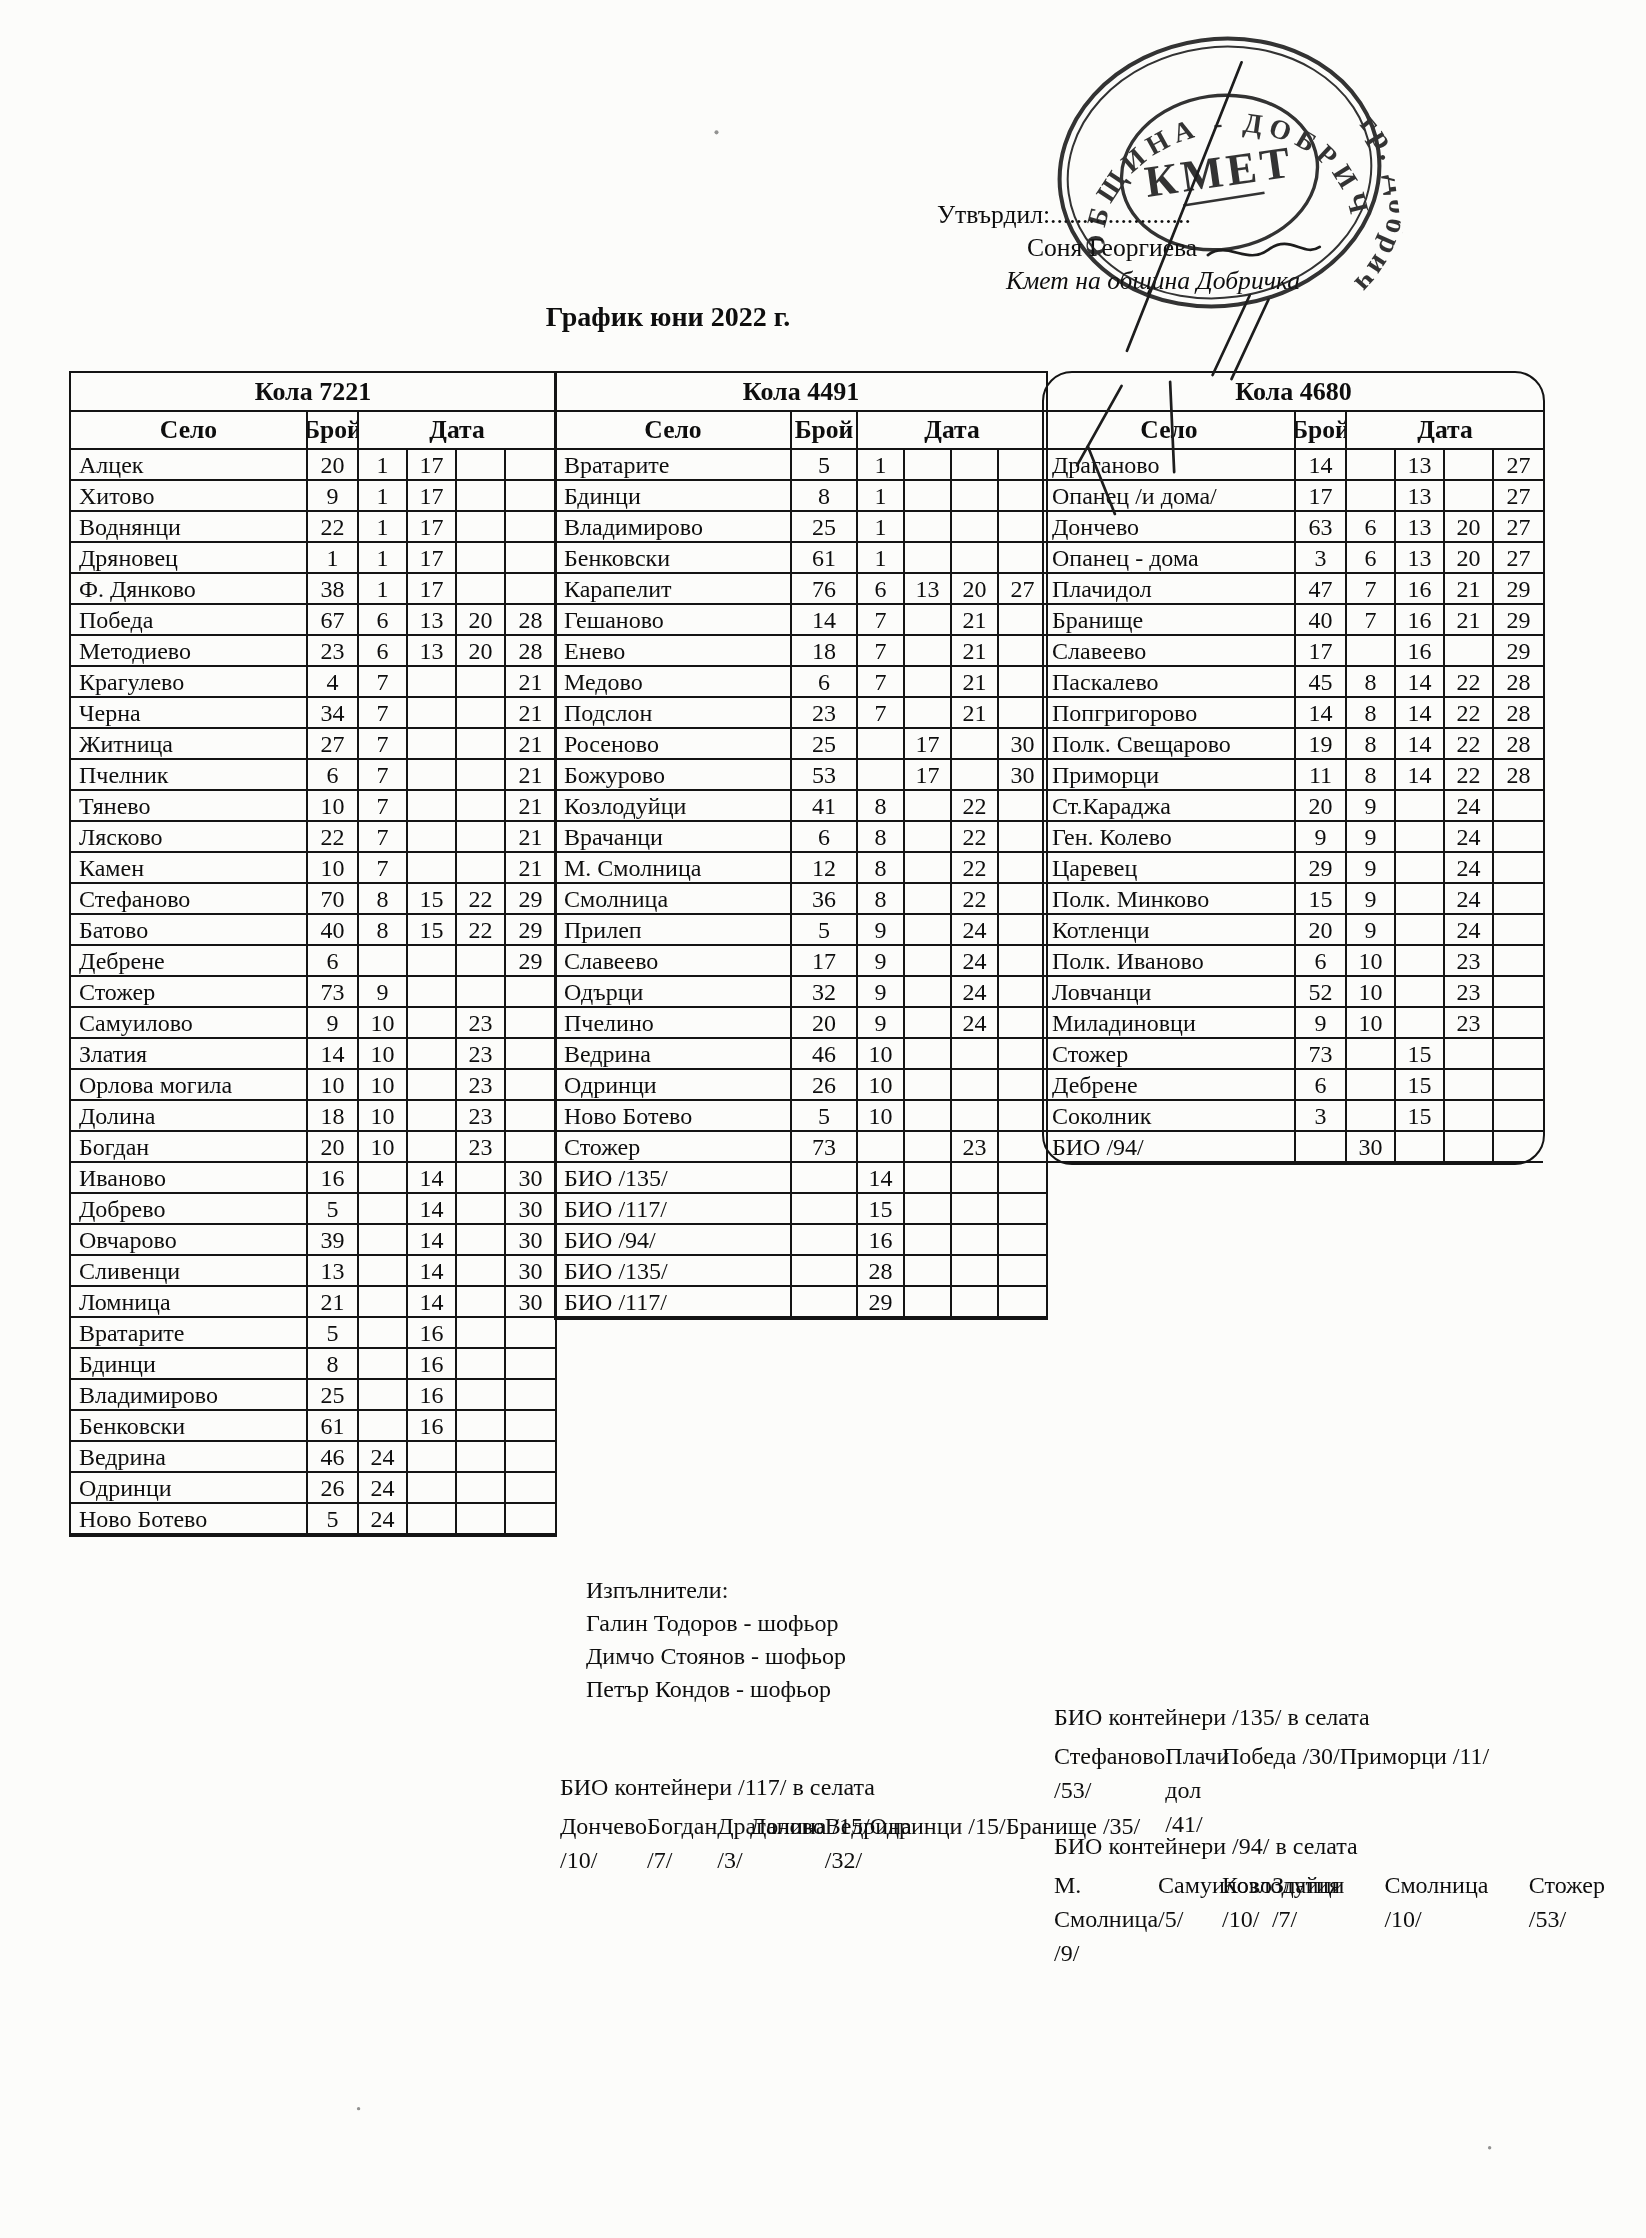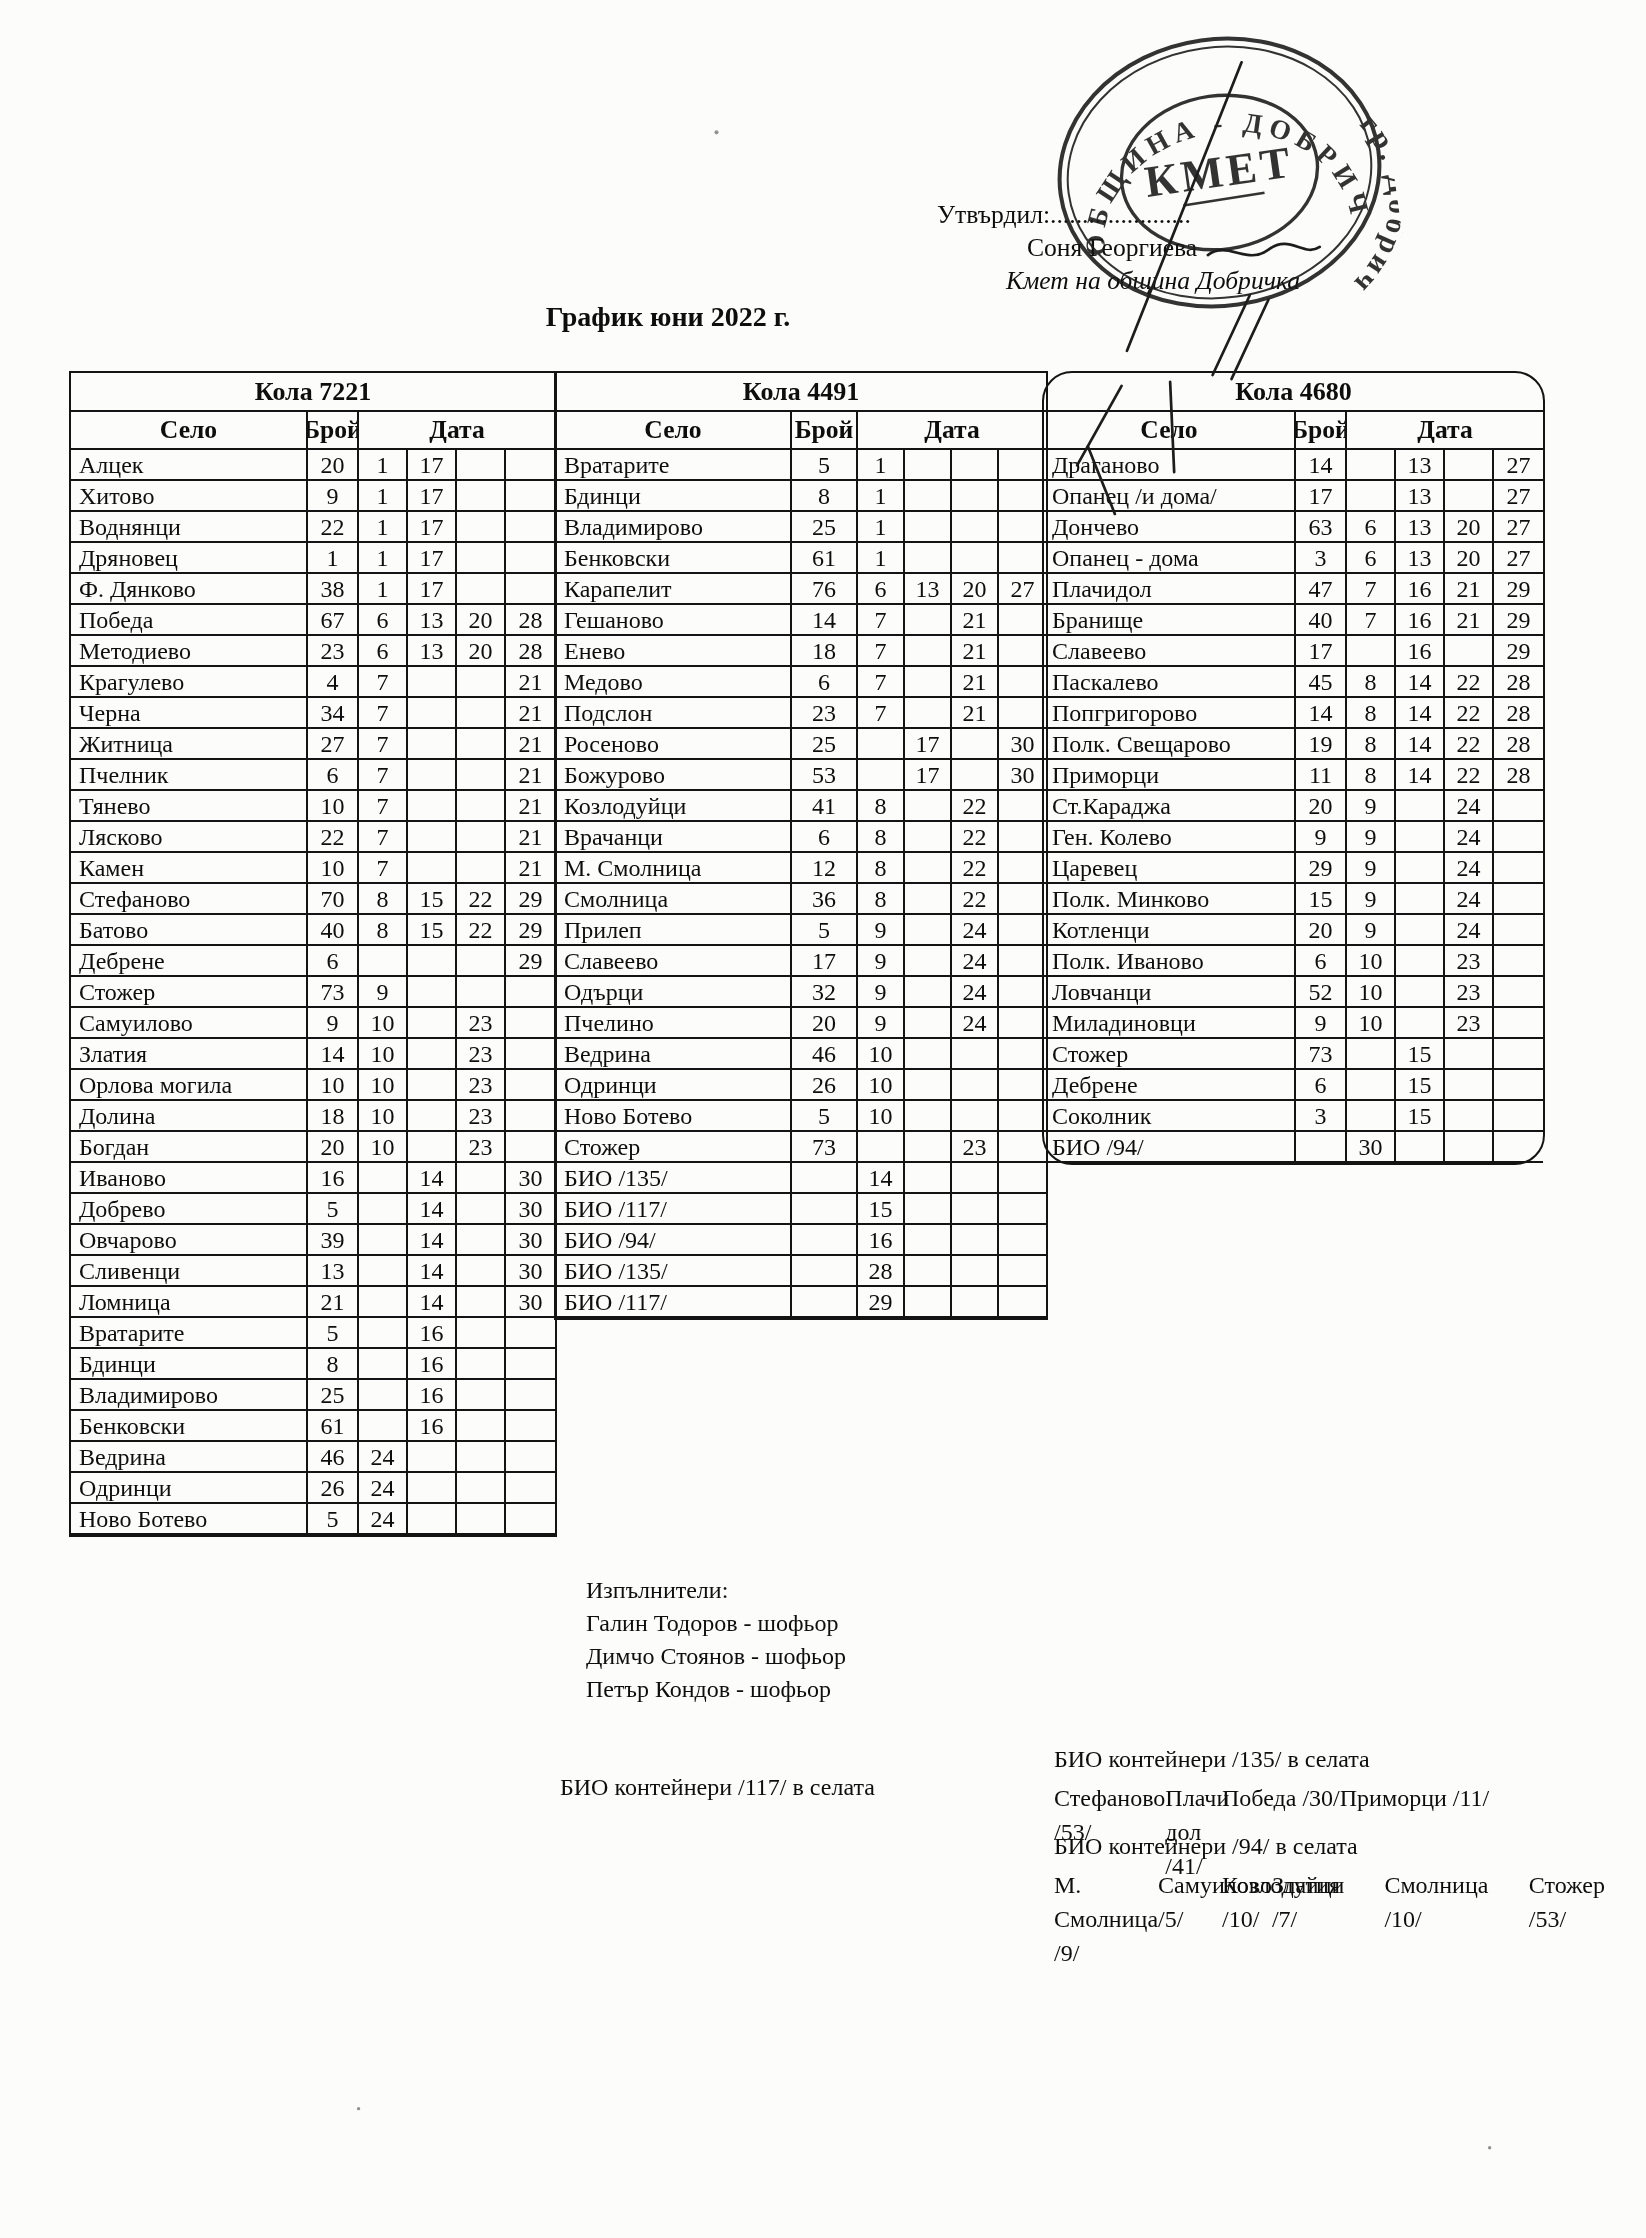--- a/index.html
+++ b/index.html
@@ -604,23 +604,36 @@
 
   <div class="exec" style="left:560px;top:1574px;margin-left:26px;">
     <div>Изпълнители:</div>
     <div>Галин Тодоров - шофьор</div>
     <div>Димчо Стоянов - шофьор</div>
     <div>Петър Кондов - шофьор</div>
   </div>
 
   <div class="bio" style="left:560px;top:1770px;">
     <div class="bt">БИО контейнери /117/ в селата</div>
+    <div class="cols">
+        <div class="bcol c1" style="width:190px;">
+          <div>Дончево /10/</div>
+          <div>Богдан /7/</div>
+          <div>Драганово /3/</div>
+          <div>Ведрина /32/</div>
+        </div>
+        <div class="bcol c2">
+          <div>Долина /15/</div>
+          <div>Одринци /15/</div>
+          <div>Бранище /35/</div>
+        </div>
+      </div>
   </div>
 
-  <div class="bio" style="left:1054px;top:1700px;margin-top:42px;">
+  <div class="bio" style="left:1054px;top:1700px;">
     <div class="bt">БИО контейнери /135/ в селата</div>
     <div class="cols">
         <div class="bcol c1" style="width:168px;">
           <div>Стефаново /53/</div>
           <div>Плачи дол /41/</div>
         </div>
         <div class="bcol c2">
           <div>Победа /30/</div>
           <div>Приморци /11/</div>
         </div>

